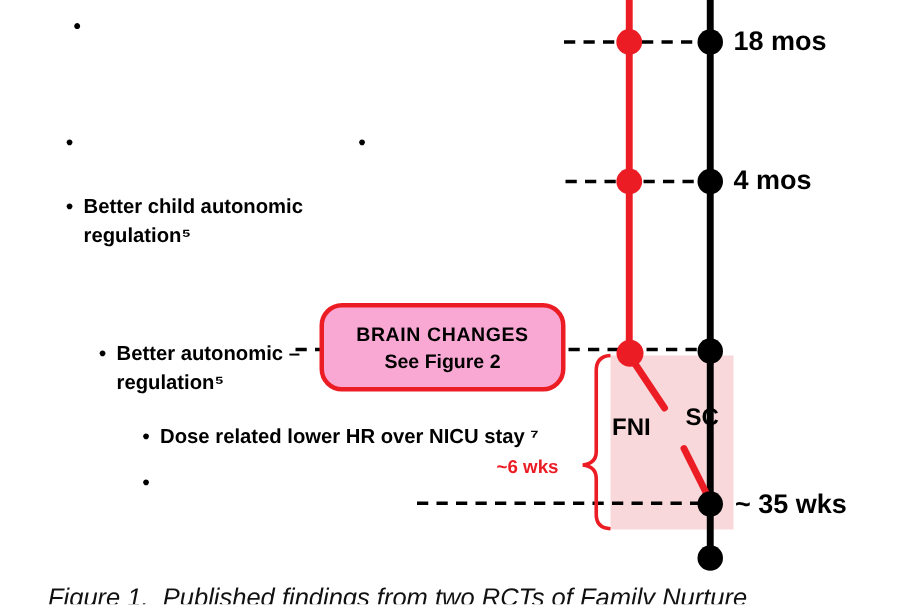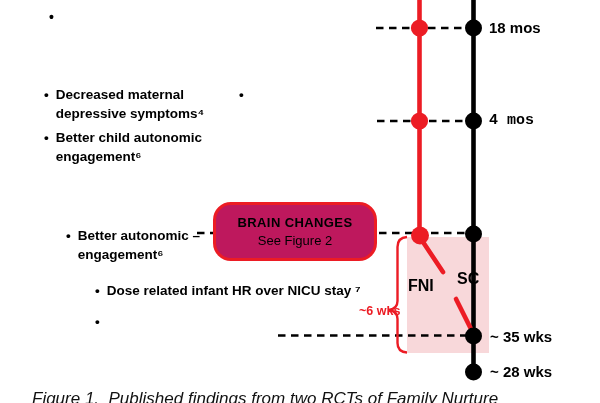--- a/index.html
+++ b/index.html
@@ -7,30 +7,30 @@
     position:relative;width:600px;height:403px;overflow:hidden;background:#ffffff;
     font-family:"Liberation Sans","DejaVu Sans",sans-serif;color:#000;
   }
   #overlay{position:absolute;left:0;top:0;width:600px;height:403px;}
   .bullet{position:absolute;display:flex;gap:7px;font-weight:bold;}
   .bullet .mark{flex:0 0 auto;line-height:inherit;}
   .bullet .txt{white-space:pre-wrap;}
   .b-lg{font-size:14px;line-height:18px;}
   .b-md{font-size:13.5px;line-height:19px;}
   .b-mi{font-size:13.5px;line-height:20px;}
-  .tp-label{position:absolute;font-size:15px;font-weight:bold;line-height:19px;white-space:nowrap;}
+  .tp-label{position:absolute;font-size:18px;font-weight:bold;line-height:19px;white-space:nowrap;}
   .arm-label{position:absolute;font-size:16px;font-weight:bold;line-height:18px;}
-  .six-wks{position:absolute;font-size:12.5px;font-weight:bold;line-height:14px;margin-left:28px;}
+  .six-wks{position:absolute;font-size:12.5px;font-weight:bold;line-height:14px;}
   #brainbox{
     position:absolute;left:213px;top:202px;width:158px;height:53px;
     border:3px solid; border-radius:15px;
     display:flex;flex-direction:column;align-items:center;justify-content:center;gap:3px;
   }
   #brainbox .t1{font-size:13px;font-weight:bold;letter-spacing:.4px;}
-  #brainbox .t2{font-size:13px;font-weight:normal;}
+  #brainbox .t2{font-size:13px;font-weight:bold;}
   #caption{position:absolute;left:32px;top:388px;font-size:17px;font-style:italic;
     line-height:21px;white-space:pre;color:#111;}
 </style>
 </head>
 <body>
 
 <div id="fig">
 
   <svg id="overlay" viewBox="0 0 600 403">
 
@@ -60,59 +60,56 @@
     <circle cx="473.5" cy="336" r="8.5" fill="#000"></circle>
     <circle cx="473.5" cy="372" r="8.5" fill="#000"></circle>
   </svg>
 
   <div class="bullet b-lg" style="left:49px;top:8px;width:330px;">
     <span class="mark">•</span>
   </div>
 
   <div class="bullet b-md" style="left:44px;top:85px;width:190px;">
     <span class="mark">•</span>
-    <span class="txt">Decreased maternal
-depressive symptoms⁴</span>
   </div>
 
   <div class="bullet b-md" style="left:44px;top:128px;width:200px;">
     <span class="mark">•</span>
     <span class="txt">Better child autonomic
-engagement⁶</span>
+regulation⁵</span>
   </div>
 
   <div class="bullet b-mi" style="left:239px;top:85px;width:130px;">
     <span class="mark">•</span>
   </div>
 
   <div class="bullet b-md" style="left:66px;top:226px;width:160px;">
     <span class="mark">•</span>
     <span class="txt">Better autonomic –
-engagement⁶</span>
+regulation⁵</span>
   </div>
 
   <div class="bullet b-md" style="left:95px;top:281px;width:300px;">
     <span class="mark">•</span>
-    <span class="txt">Dose related infant HR over NICU stay ⁷</span>
+    <span class="txt">Dose related lower HR over NICU stay ⁷</span>
   </div>
 
   <div class="bullet b-md" style="left:95px;top:312px;width:200px;">
     <span class="mark">•</span>
   </div>
 
-  <div id="brainbox" style="background:#be185d;border-color:#ec1c24;border-radius:18px;">
+  <div id="brainbox" style="background:#f9a8d4;border-color:#ec1c24;">
     <div class="t1">BRAIN CHANGES</div>
     <div class="t2">See Figure 2</div>
   </div>
 
   <div class="six-wks" style="left:331px;top:304px;color:#ec1c24;">~6 wks</div>
 
   <span class="arm-label" style="left:408px;top:277px;">FNI</span>
   <span class="arm-label" style="left:457px;top:270px;">SC</span>
 
   <div class="tp-label" style="left:489px;top:18px;">18 mos</div>
-  <div class="tp-label" style="left:489px;top:111px;font-family:Liberation Mono, monospace;">4 mos</div>
+  <div class="tp-label" style="left:489px;top:111px;">4 mos</div>
   <div class="tp-label" style="left:490px;top:327px;text-align:center;">~ 35 wks</div>
-  <div class="tp-label" style="left:490px;top:362px;">~ 28 wks</div>
 
   <div id="caption">Figure 1.  Published findings from two RCTs of Family Nurture</div>
 
 </div>
 
 </body></html>

